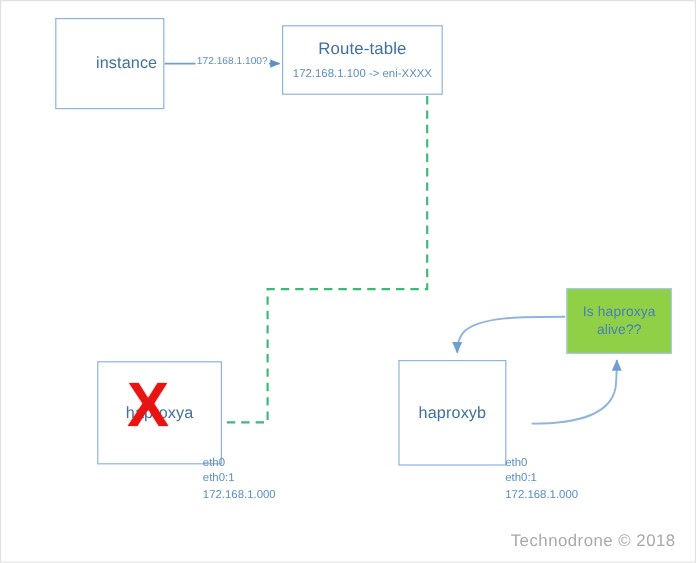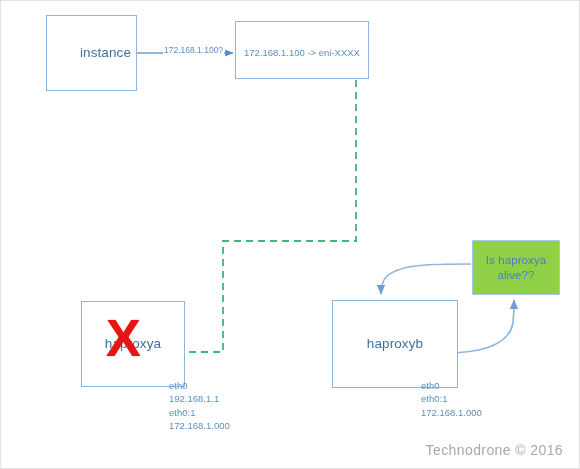--- a/index.html
+++ b/index.html
@@ -68,21 +68,21 @@
   }
   #node-haproxya {
     left: 80px;
     top: 300px;
     width: 104px;
     height: 86px;
   }
   #node-haproxyb {
     left: 331px;
     top: 299px;
-    width: 126px;
+    width: 90px;
     height: 88px;
   }
   #node-alive {
     left: 471px;
     top: 239px;
     width: 88px;
     height: 55px;
     background: #8fd046;
     border: 1.3px solid #a8c8e8;
   }
@@ -183,20 +183,21 @@
     <g>
       <path d="M442,352 C482,352 508,344 512,322 C513,312 513,304 513,299" fill="none" stroke="#8fb4dd" stroke-width="1.6" marker-end="url(#arrow-blue)"></path>
     </g>
   </svg>
 
   <div class="node" id="node-instance">
     <div class="node-title">instance</div>
   </div>
 
   <div class="node" id="node-routetable">
+    <div class="node-title">Route-table</div>
     <div class="node-sub">172.168.1.100 -&gt; eni-XXXX</div>
   </div>
 
   <div class="node" id="node-haproxya">
     <div class="node-title">haproxya</div>
   </div>
   <div class="xmark">X</div>
 
   <div class="node" id="node-haproxyb">
     <div class="node-title">haproxyb</div>
@@ -204,26 +205,25 @@
 
   <div class="node" id="node-alive">
     <div class="node-title">Is haproxya</div>
     <div class="node-title">alive??</div>
   </div>
 
   <div class="edge-label" id="label-query">172.168.1.100?</div>
 
   <div class="iface-block" id="iface-a">
     <span class="iface-line">eth0</span>
-    <span class="iface-line">192.168.1.1</span>
     <span class="iface-line">eth0:1</span>
     <span class="iface-line">172.168.1.000</span>
   </div>
 
   <div class="iface-block" id="iface-b">
     <span class="iface-line">eth0</span>
     <span class="iface-line">eth0:1</span>
     <span class="iface-line">172.168.1.000</span>
   </div>
 
-  <div class="watermark">Technodrone © 2016</div>
+  <div class="watermark">Technodrone © 2018</div>
 
 </div>
 
 </body></html>

